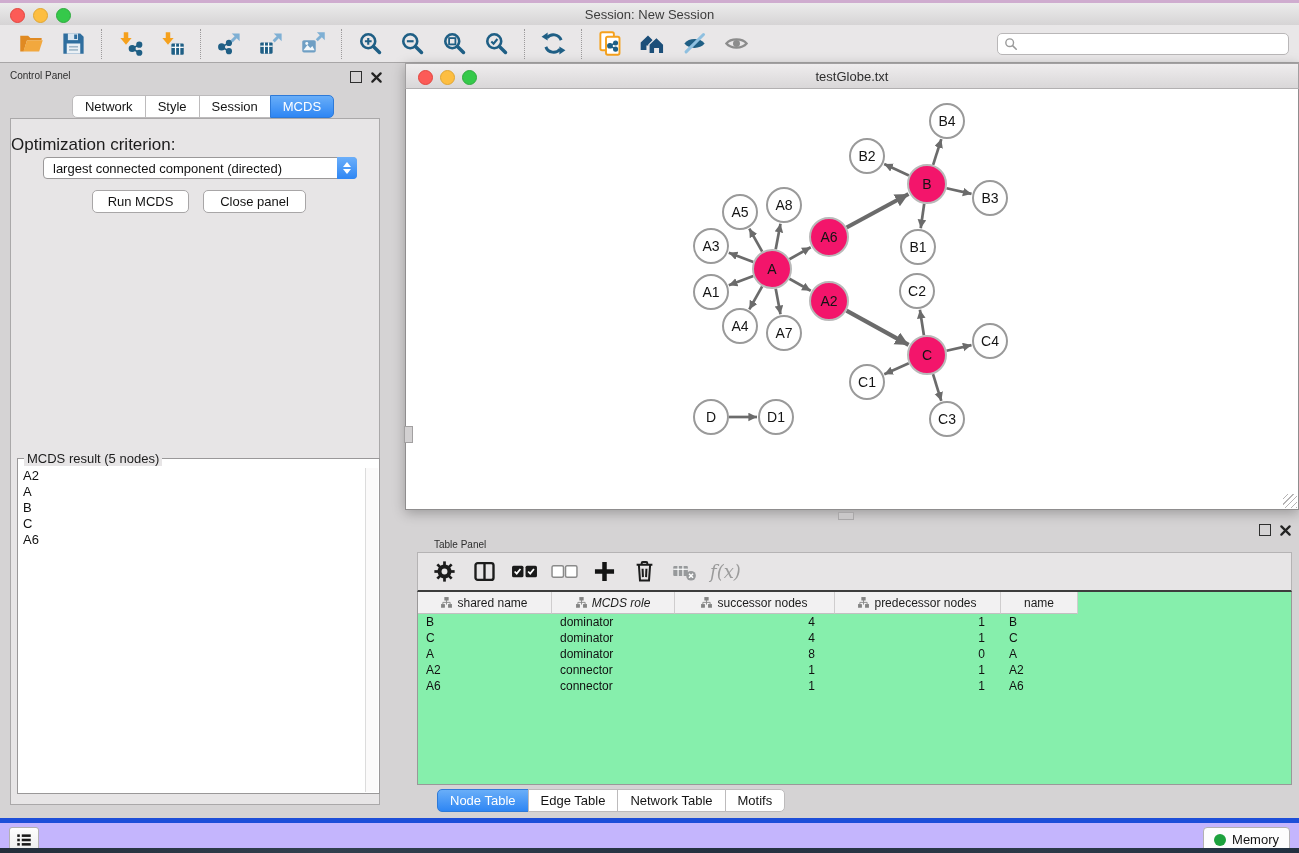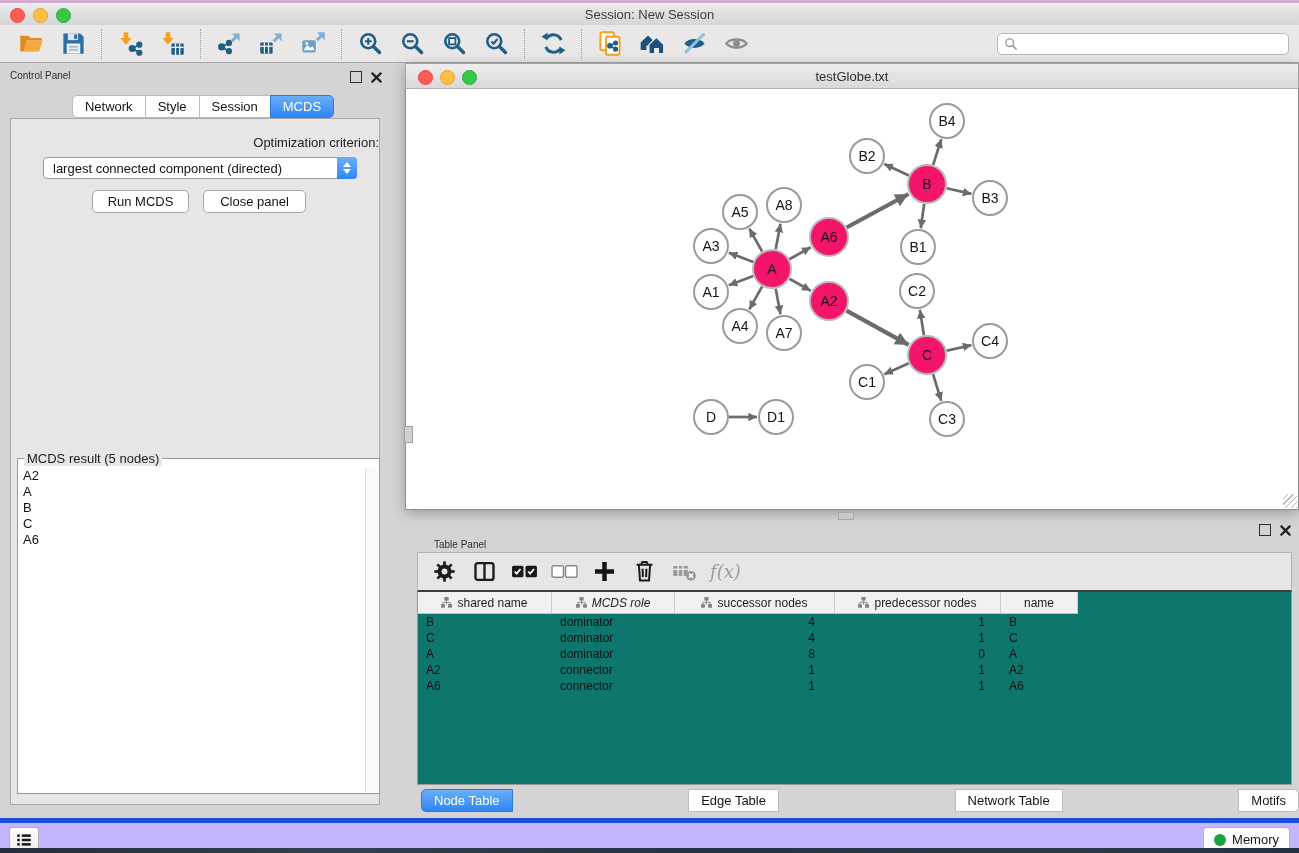--- a/index.html
+++ b/index.html
@@ -34,21 +34,21 @@
   .panel-btns{position:absolute;right:8px;top:6px;display:flex;gap:9px;align-items:center;}
   .float-ico{width:10px;height:10px;border:1.6px solid #2e2e2e;background:transparent;}
   .close-ico svg{width:11px;height:11px;display:block;}
   #cp-tabs{position:absolute;left:0;right:0;top:30px;display:flex;justify-content:center;}
   .seg{background:#fff;border:1px solid #bdbbbc;padding:3px 12px;font-size:13px;color:#141414;margin-left:-1px;}
   .seg:first-child{border-radius:5px 0 0 5px;margin-left:16px;}
   .seg:last-child{border-radius:0 5px 5px 0;}
   .seg.active{background:linear-gradient(#69aef8,#2e86f4);border-color:#2e7ad8;color:#fff;}
   #cp-content{position:absolute;left:10px;top:53px;width:370px;height:687px;
     background:#e7e5e6;border:1px solid #aaa8a9;box-sizing:border-box;}
-  #opt-label{position:absolute;left:0;right:0;top:16px;text-align:right;font-size:13px;color:#1c1c1c;}
+  #opt-label{position:absolute;left:0;right:0;top:16px;text-align:left;font-size:17px;color:#1c1c1c;}
   #criterion-select{position:absolute;left:32px;top:38px;width:314px;height:22px;background:#fff;
     border:1px solid #9a9899;border-radius:4px;font-size:13px;color:#111;
     display:flex;align-items:center;padding-left:9px;box-sizing:border-box;}
   #criterion-select .stepper{position:absolute;right:-1px;top:-1px;bottom:-1px;width:20px;
     border-radius:0 4px 4px 0;background:linear-gradient(#6caffa,#2e86f4);
     display:flex;flex-direction:column;align-items:center;justify-content:center;gap:2px;}
   .chev-up{width:0;height:0;border-left:4px solid transparent;border-right:4px solid transparent;border-bottom:5px solid #fff;}
   .chev-dn{width:0;height:0;border-left:4px solid transparent;border-right:4px solid transparent;border-top:5px solid #fff;}
   .btn{position:absolute;top:71px;height:23px;background:#fff;border:1px solid #a8a6a7;border-radius:5px;
     font-size:13px;color:#141414;display:flex;align-items:center;justify-content:center;box-sizing:border-box;}
@@ -75,29 +75,29 @@
   #corner-grip{position:absolute;right:1px;bottom:1px;width:14px;height:14px;
     background:repeating-linear-gradient(135deg,transparent 0 3px,#b5b3b4 3px 4px);}
   #h-grip{position:absolute;left:433px;top:449px;width:14px;height:6px;background:#c9c7c8;border:1px solid #a9a7a8;}
   
   #table-panel{position:absolute;left:405px;top:518px;width:894px;height:297px;}
   #tp-toolbar{position:absolute;left:12px;top:34px;width:875px;height:40px;background:#e7e5e6;
     border:1px solid #b5b3b4;border-bottom:2px solid #3d3d3d;box-sizing:border-box;
     display:flex;align-items:center;padding:0 6px;}
   #tp-toolbar .tico{margin:0 4px;}
   .fx{font-family:"DejaVu Serif",serif;font-style:italic;font-size:18px;color:#9b9b9b;margin-left:6px;}
-  #tbl{position:absolute;left:12px;top:74px;width:875px;height:193px;background:#0f766e;
+  #tbl{position:absolute;left:12px;top:74px;width:875px;height:193px;background:#86efac;
     border:1px solid #9a9899;border-top:none;box-sizing:border-box;overflow:hidden;}
   #tbl-head{display:flex;height:22px;}
   .th{box-sizing:border-box;background:#f2f1f2;border-right:1px solid #cfcdce;border-bottom:1px solid #c2c0c1;
     font-size:12px;color:#1c1c1c;display:flex;align-items:center;justify-content:center;gap:5px;}
   .treeico{width:11px;height:11px;}
   .tr{display:flex;height:16px;align-items:center;}
   .td{box-sizing:border-box;font-size:12px;color:#111;white-space:nowrap;overflow:hidden;}
-  #tp-tabs{position:absolute;left:0;right:0;top:271px;display:flex;justify-content:space-between;}
+  #tp-tabs{position:absolute;left:16px;right:0;top:271px;display:flex;justify-content:flex-start;}
   
   #statusbar{position:absolute;left:0;top:818px;width:100%;height:30px;background:#c4b5fd;
     border-top:5px solid #1d4ed8;box-sizing:border-box;}
   #list-btn{position:absolute;left:9px;top:4px;width:28px;height:24px;background:linear-gradient(#fefefe,#ededed);
     border:1px solid #b3b1b2;border-radius:3px;display:flex;align-items:center;justify-content:center;}
   #memory-btn{position:absolute;right:9px;top:4px;height:23px;background:#fdfdfd;border:1px solid #b3b1b2;
     border-radius:4px;display:flex;align-items:center;gap:6px;padding:0 10px;font-size:13px;color:#141414;}
   #memory-dot{width:12px;height:12px;border-radius:50%;background:#1da23d;}
   #bottom-strip{position:absolute;left:0;top:848px;width:100%;height:5px;
     background:linear-gradient(90deg,#232e3a,#31404e 25%,#243140 55%,#2c3a48 80%,#223040);}

